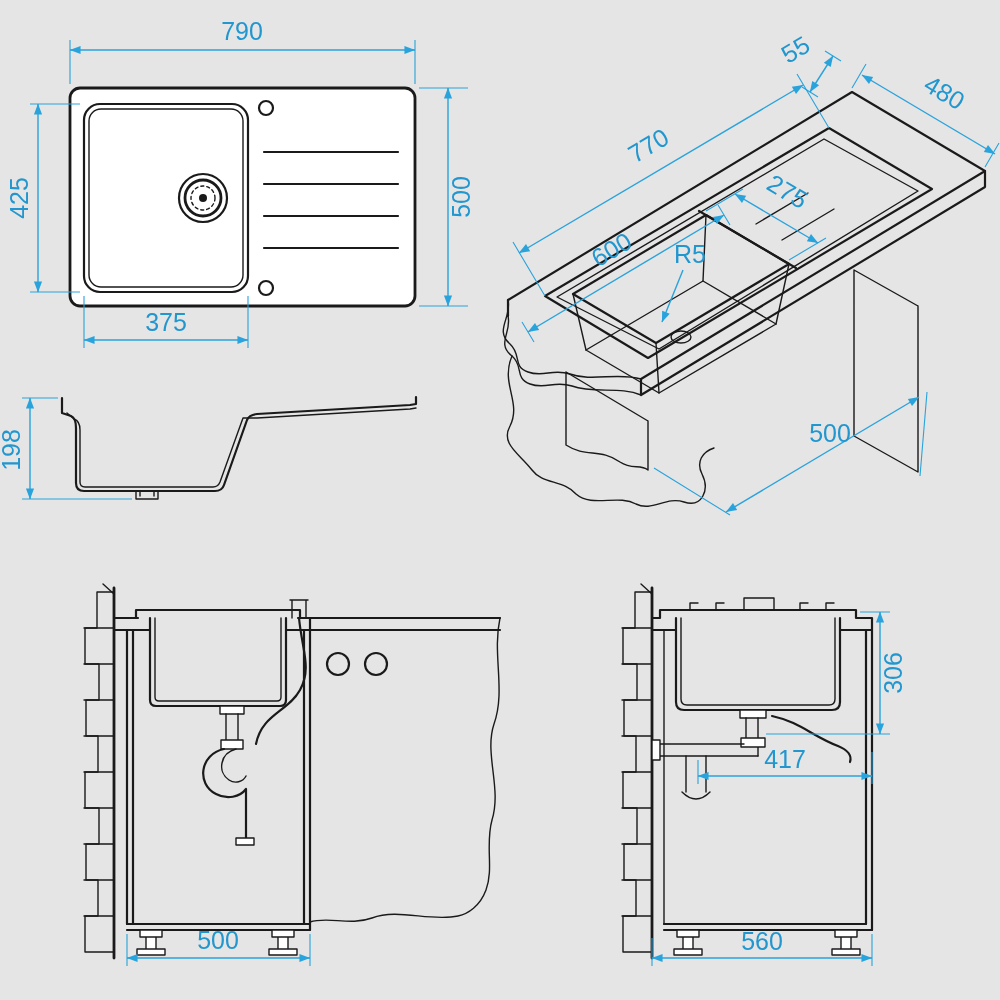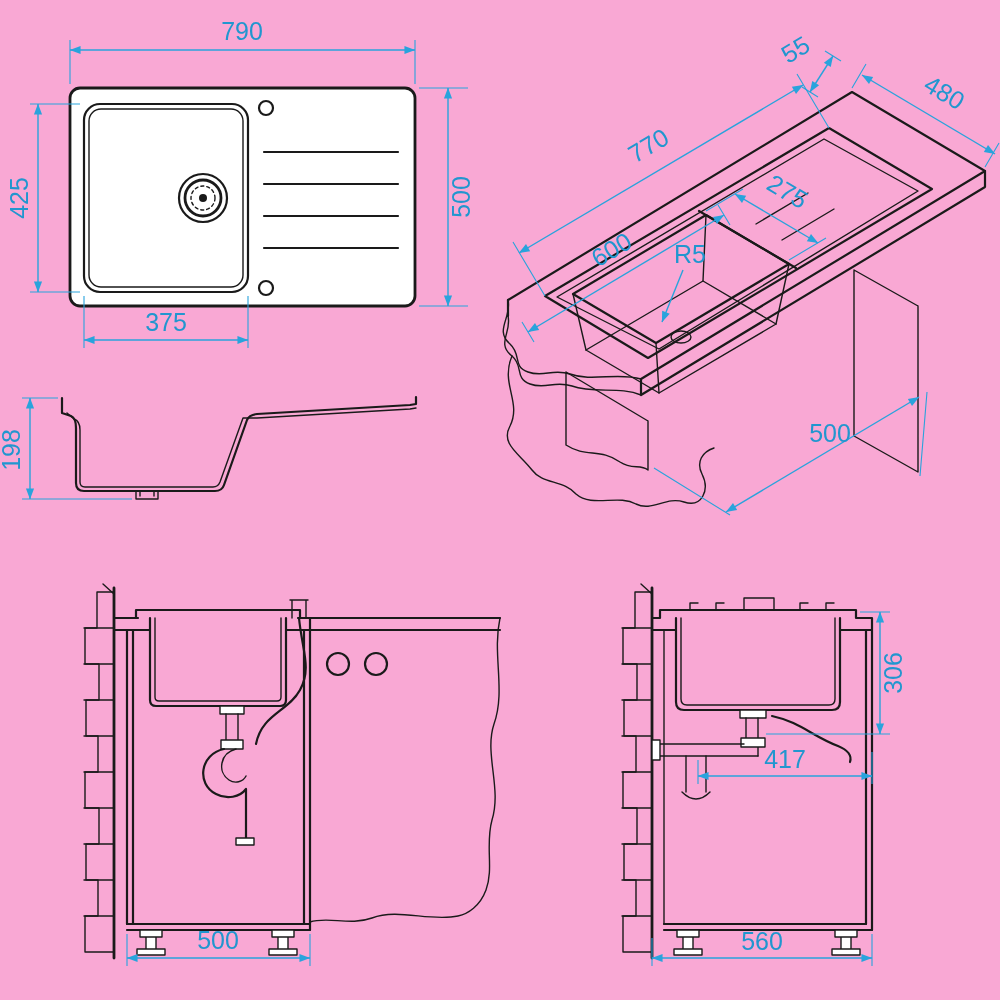--- a/index.html
+++ b/index.html
@@ -1,16 +1,16 @@
 <!DOCTYPE html>
 <html><head>
 <meta charset="utf-8">
 <style>
   html,body{margin:0;padding:0;background:#fff;}
-  .page{position:relative;width:1000px;height:1000px;background:#f9a8d4;overflow:hidden;}
+  .page{position:relative;width:1000px;height:1000px;background:#e5e5e5;overflow:hidden;}
   svg{display:block;}
   .k{stroke:#1a1a1a;fill:none;stroke-linecap:round;stroke-linejoin:round;}
   .w1{stroke-width:1.4px;}
   .w2{stroke-width:2.2px;}
   .w3{stroke-width:2.8px;}
   .fw{fill:#fff;}
   .dim{stroke:#29a3dc;stroke-width:1.4px;fill:none;}
   .ext{stroke:#29a3dc;stroke-width:1.1px;fill:none;}
   .dimtxt{fill:#2196cf;font-family:"Liberation Sans",sans-serif;font-size:25px;text-anchor:middle;}
 </style>

